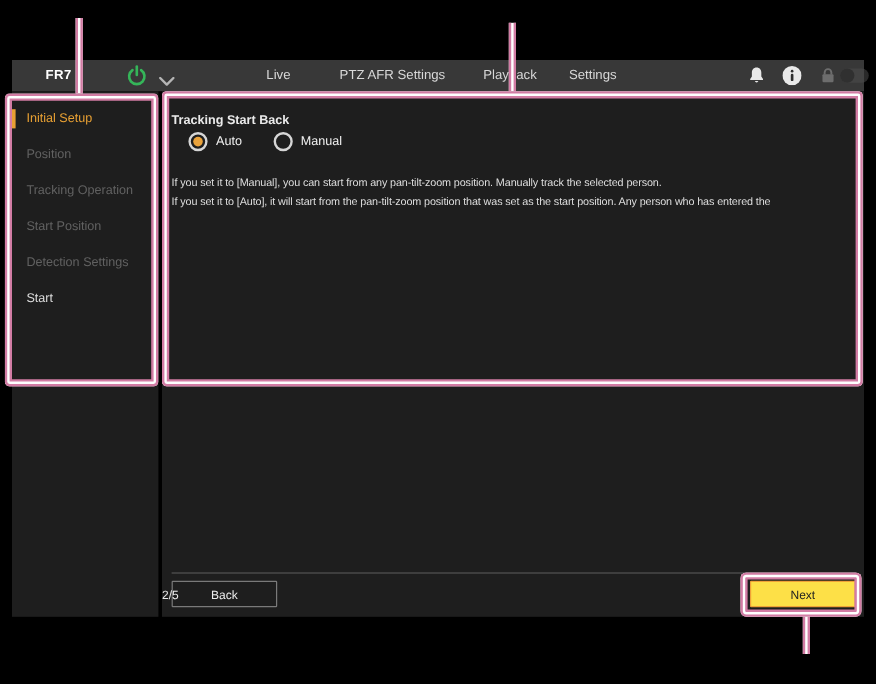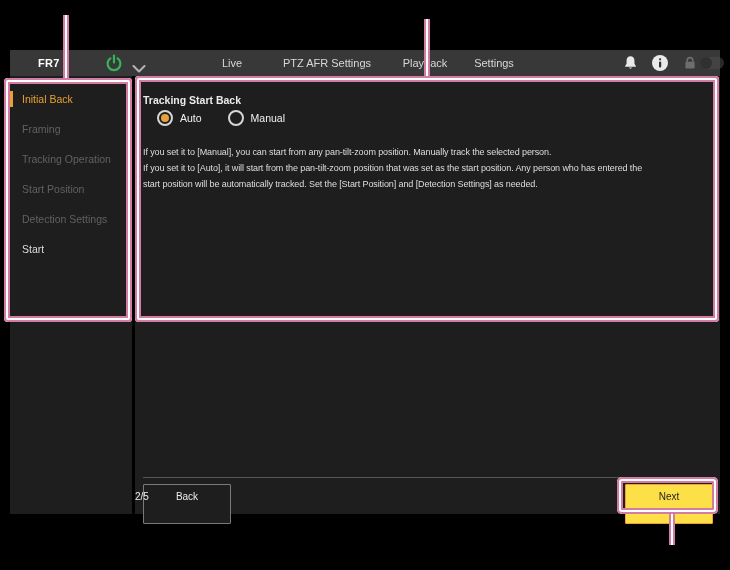--- a/index.html
+++ b/index.html
@@ -34,21 +34,21 @@
   .sec-title{position:absolute;left:8px;top:18px;font-size:10.5px;font-weight:600;color:#eaeaea;}
   .radio-row{position:absolute;left:22px;top:34px;display:flex;align-items:flex-start;}
   .radio-opt{display:flex;align-items:center;margin-right:26px;cursor:pointer;}
   .radio-circle{width:12px;height:12px;border:2px solid #d6d6d6;border-radius:50%;position:relative;background:#1e1e1e;}
   .radio-circle .dot{position:absolute;left:2px;top:2px;width:8px;height:8px;border-radius:50%;background:transparent;}
   .radio-opt.selected .dot{background:#e9a23b;}
   .radio-label{margin-left:7px;font-size:10.5px;color:#f0f0f0;}
   .desc{position:absolute;left:8px;top:68px;color:#dedede;font-size:9px;letter-spacing:-0.1px;}
   .desc div{white-space:nowrap;line-height:16px;}
   .footer-divider{position:absolute;left:8px;top:401px;width:570px;height:1px;background:#555;}
-  .btn{position:absolute;top:408px;width:88px;height:40px;box-sizing:border-box;font-size:10px;
+  .btn{position:absolute;top:408px;width:88px;height:22px;box-sizing:border-box;font-size:10px;
     text-align:center;line-height:24px;cursor:pointer;border-radius:1px;}
   .btn-back{left:8px;background:#1e1e1e;border:1px solid #7a7a7a;color:#ececec;}
   .page-ind{position:absolute;left:0;top:408px;width:585px;height:26px;line-height:26px;
     text-align:left;font-size:10px;color:#eaeaea;}
   .btn-next{left:490px;background:#fde047;border:1px solid #f0a237;color:#222;}
   
   .overlay{position:absolute;inset:0;pointer-events:none;z-index:50;}
   .ann-box{position:absolute;border-radius:4px;
     box-shadow:inset 0 0 0 2px #d27ca4, inset 0 0 0 4px #ffffff, inset 0 0 0 6px #d27ca4;}
   .ann-sidebar{left:4px;top:78px;width:128px;height:244px;}
@@ -104,25 +104,25 @@
       </svg>
     </span>
     <span class="toggle">
         <span class="knob"></span>
       </span>
   </div>
 
   <div class="sidebar">
     <div class="side-item selected">
       <span class="bar"></span>
-      <span>Initial Back</span>
+      <span>Initial Setup</span>
     </div>
     <div class="side-item disabled">
       <span class="bar"></span>
-      <span>Framing</span>
+      <span>Position</span>
     </div>
     <div class="side-item disabled">
       <span class="bar"></span>
       <span>Tracking Operation</span>
     </div>
     <div class="side-item disabled">
       <span class="bar"></span>
       <span>Start Position</span>
     </div>
     <div class="side-item disabled">
@@ -149,21 +149,20 @@
         <span class="radio-circle">
             <span class="dot"></span>
           </span>
         <span class="radio-label">Manual</span>
       </div>
     </div>
 
     <div class="desc">
       <div>If you set it to [Manual], you can start from any pan-tilt-zoom position. Manually track the selected person.</div>
       <div>If you set it to [Auto], it will start from the pan-tilt-zoom position that was set as the start position. Any person who has entered the</div>
-      <div>start position will be automatically tracked. Set the [Start Position] and [Detection Settings] as needed.</div>
     </div>
 
     <div class="footer-divider"></div>
     <div class="btn btn-back">Back</div>
     <div class="page-ind">2/5</div>
     <div class="btn btn-next">Next</div>
   </div>
 
   <div class="overlay">
     <div class="ann-line ann-line1"></div>

